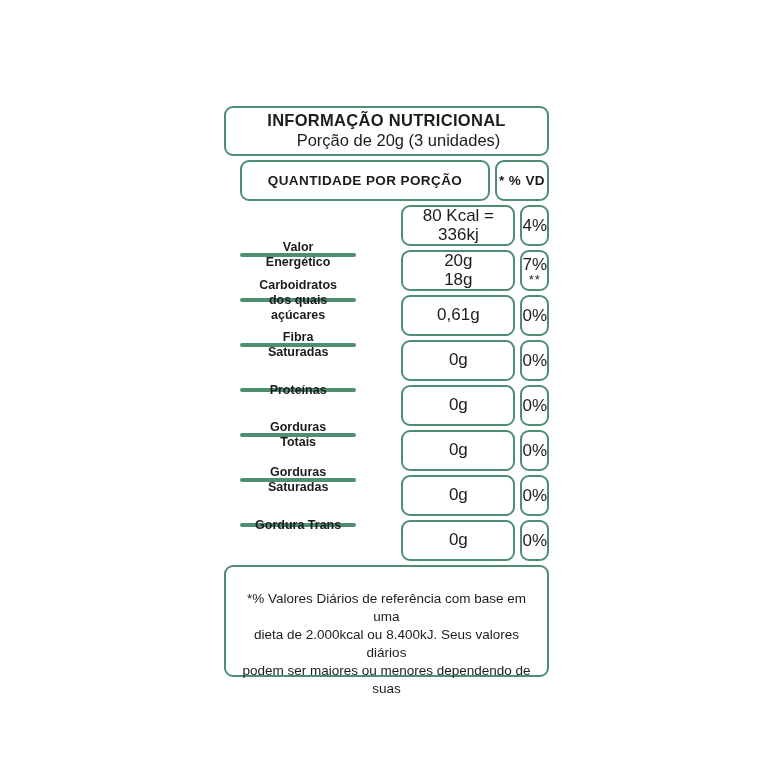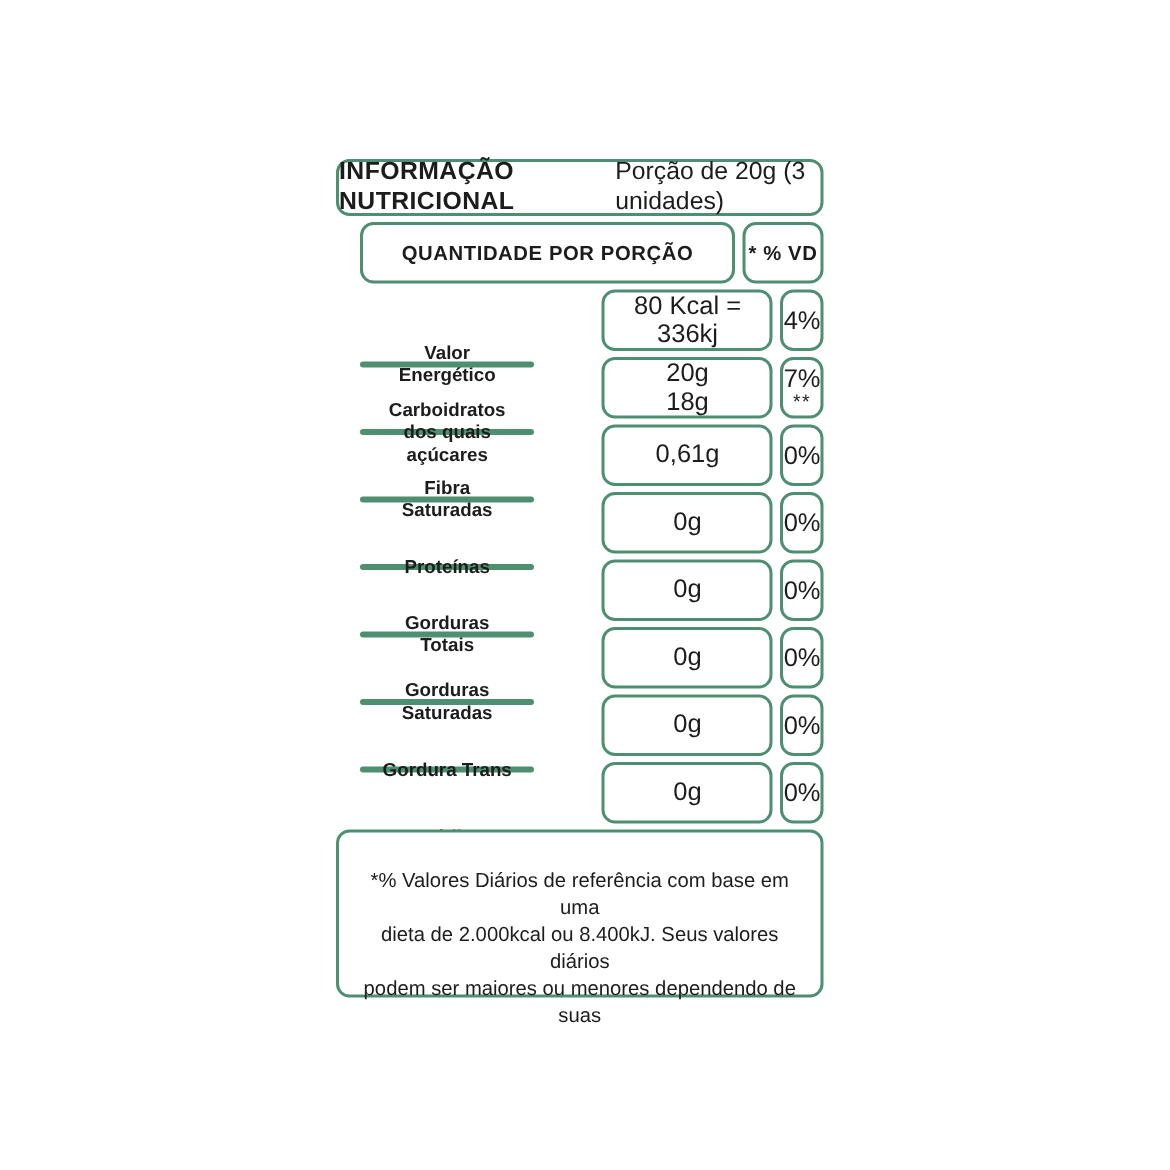--- a/index.html
+++ b/index.html
@@ -20,22 +20,22 @@
     width:325px;
     display:flex;flex-direction:column;gap:4px;
   }
   .box{
     border:2px solid var(--green);
     border-radius:9px;
     background:#ffffff;
     box-sizing:border-box;
   }
   .header-box{
-    height:38px;
-    display:flex;flex-direction:row;
+    height:50px;
+    display:flex;flex-direction:column;
     align-items:center;justify-content:center;
   }
   .title{
     font-weight:bold;font-size:16.5px;letter-spacing:0.3px;line-height:1.2;
   }
   .subtitle{
     font-size:16.5px;line-height:1.2;margin-left:24px;
   }
   .row{
     display:flex;gap:5px;height:41px;padding-left:16px;

